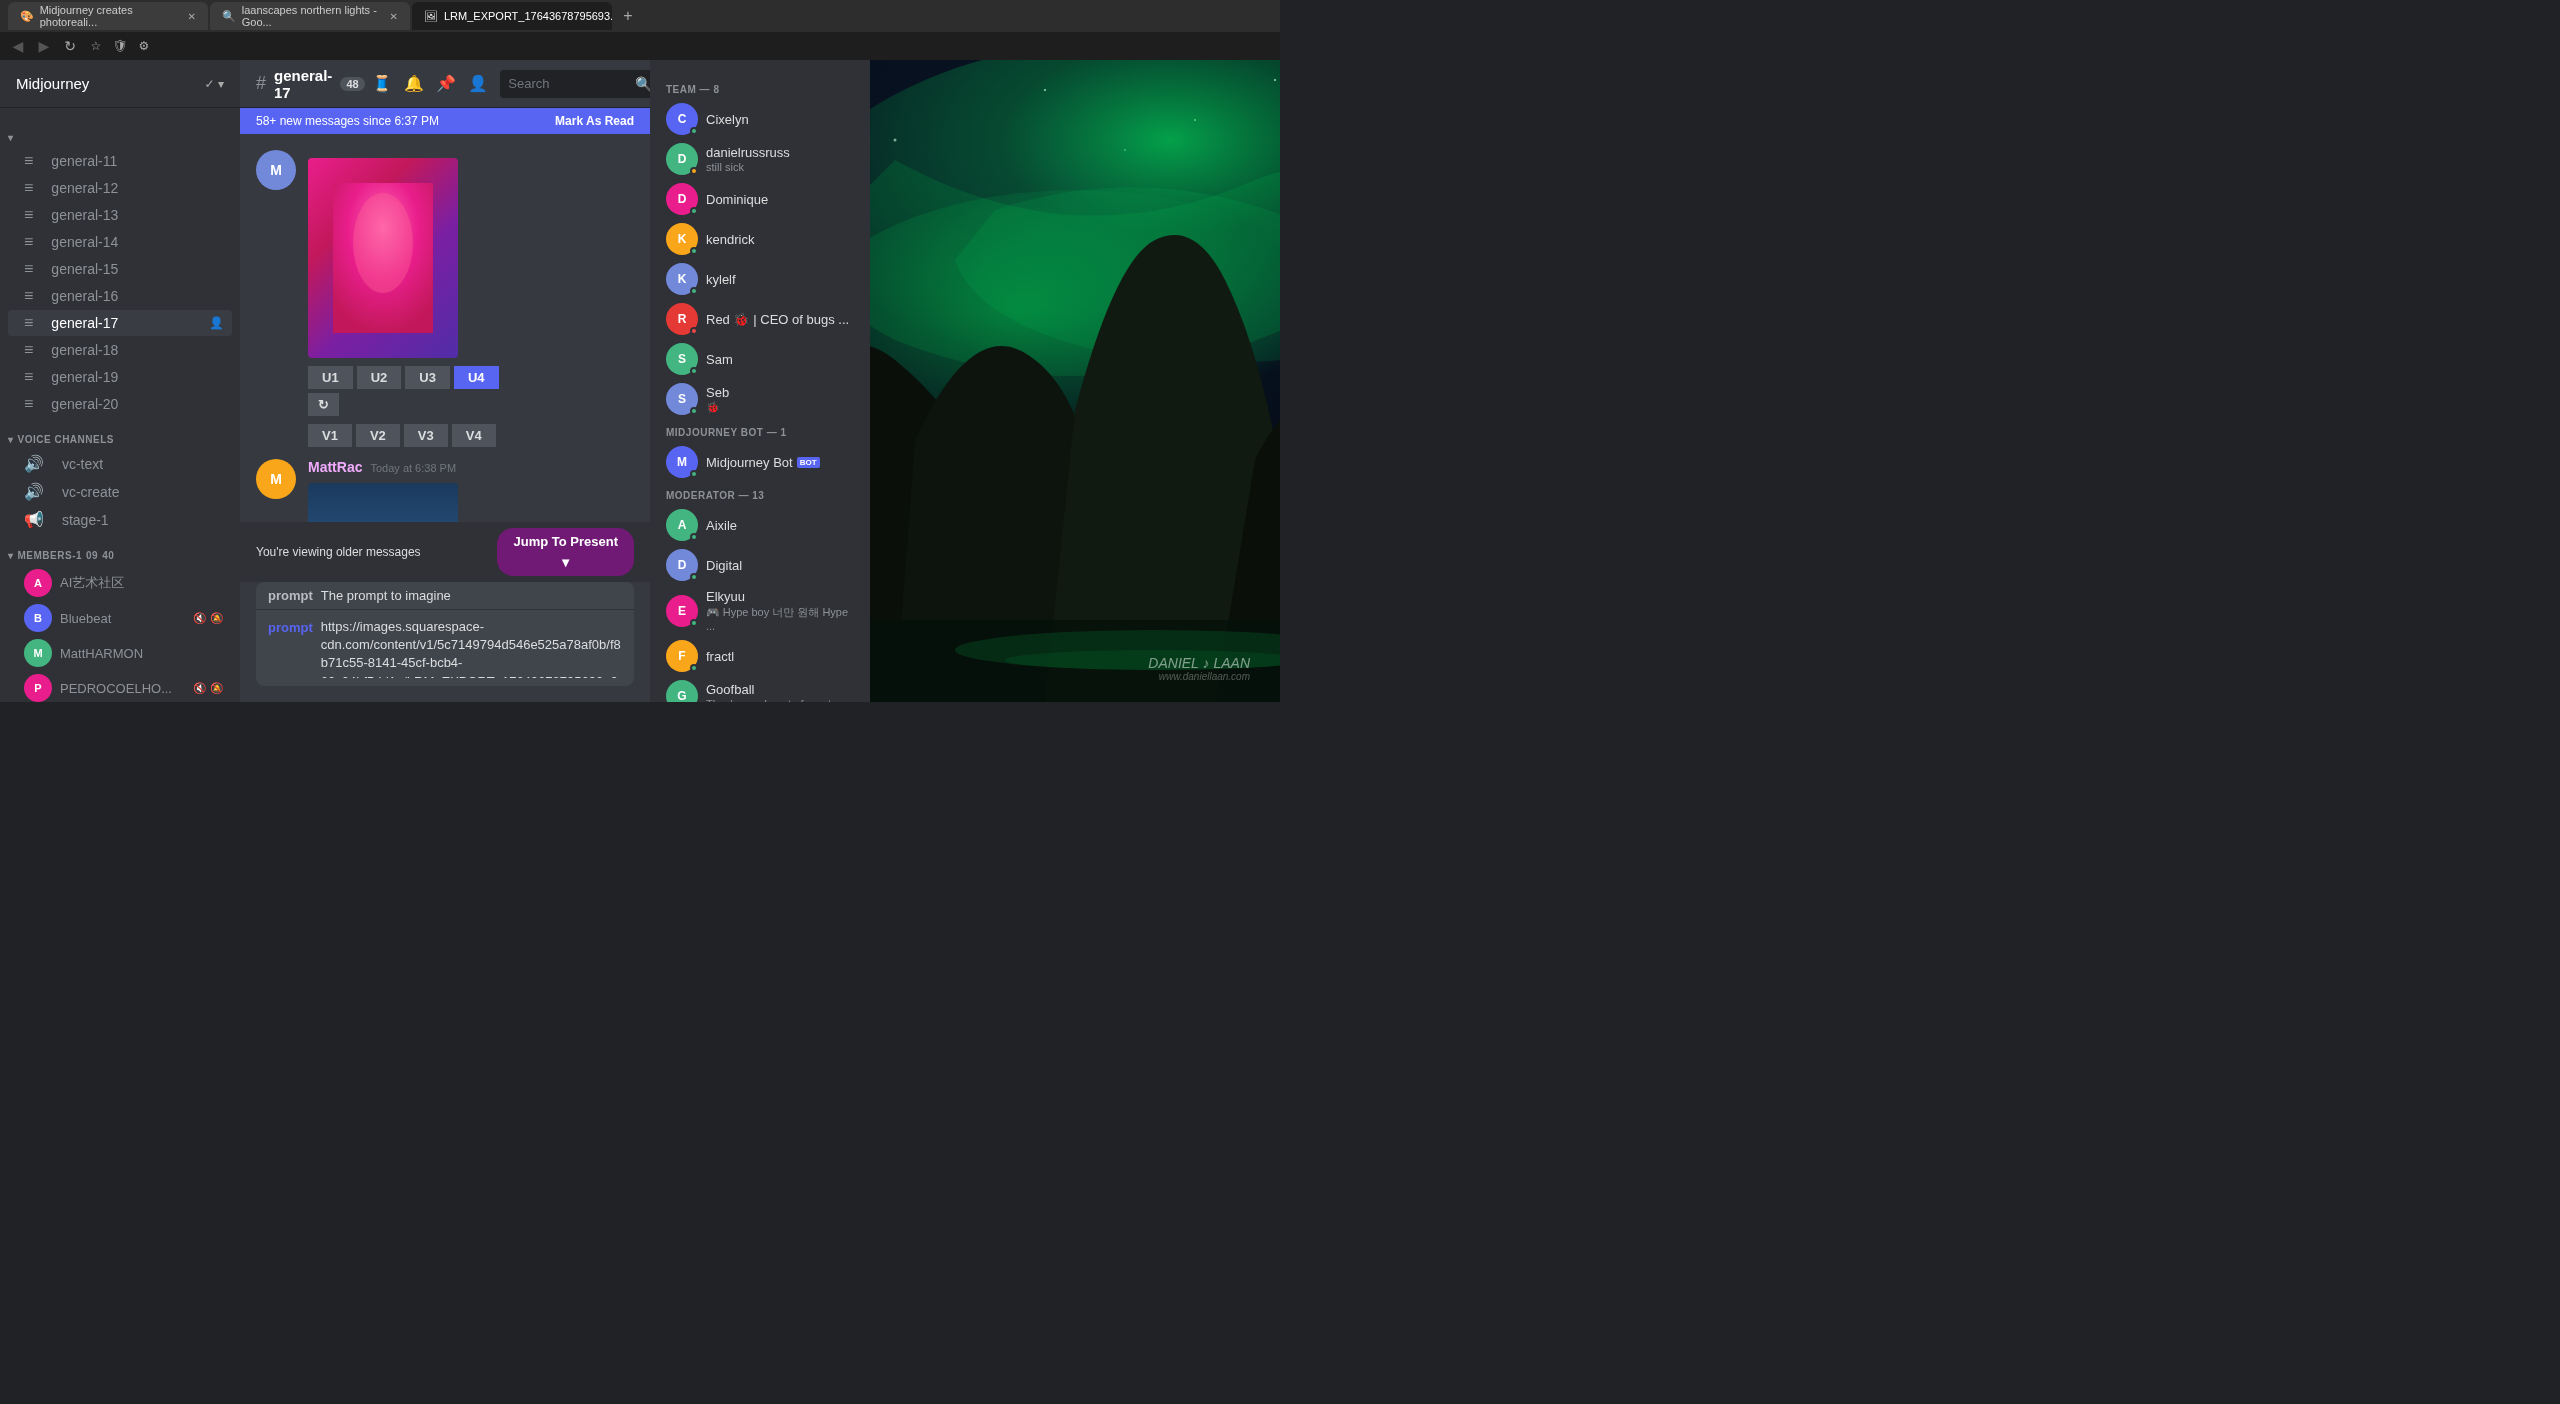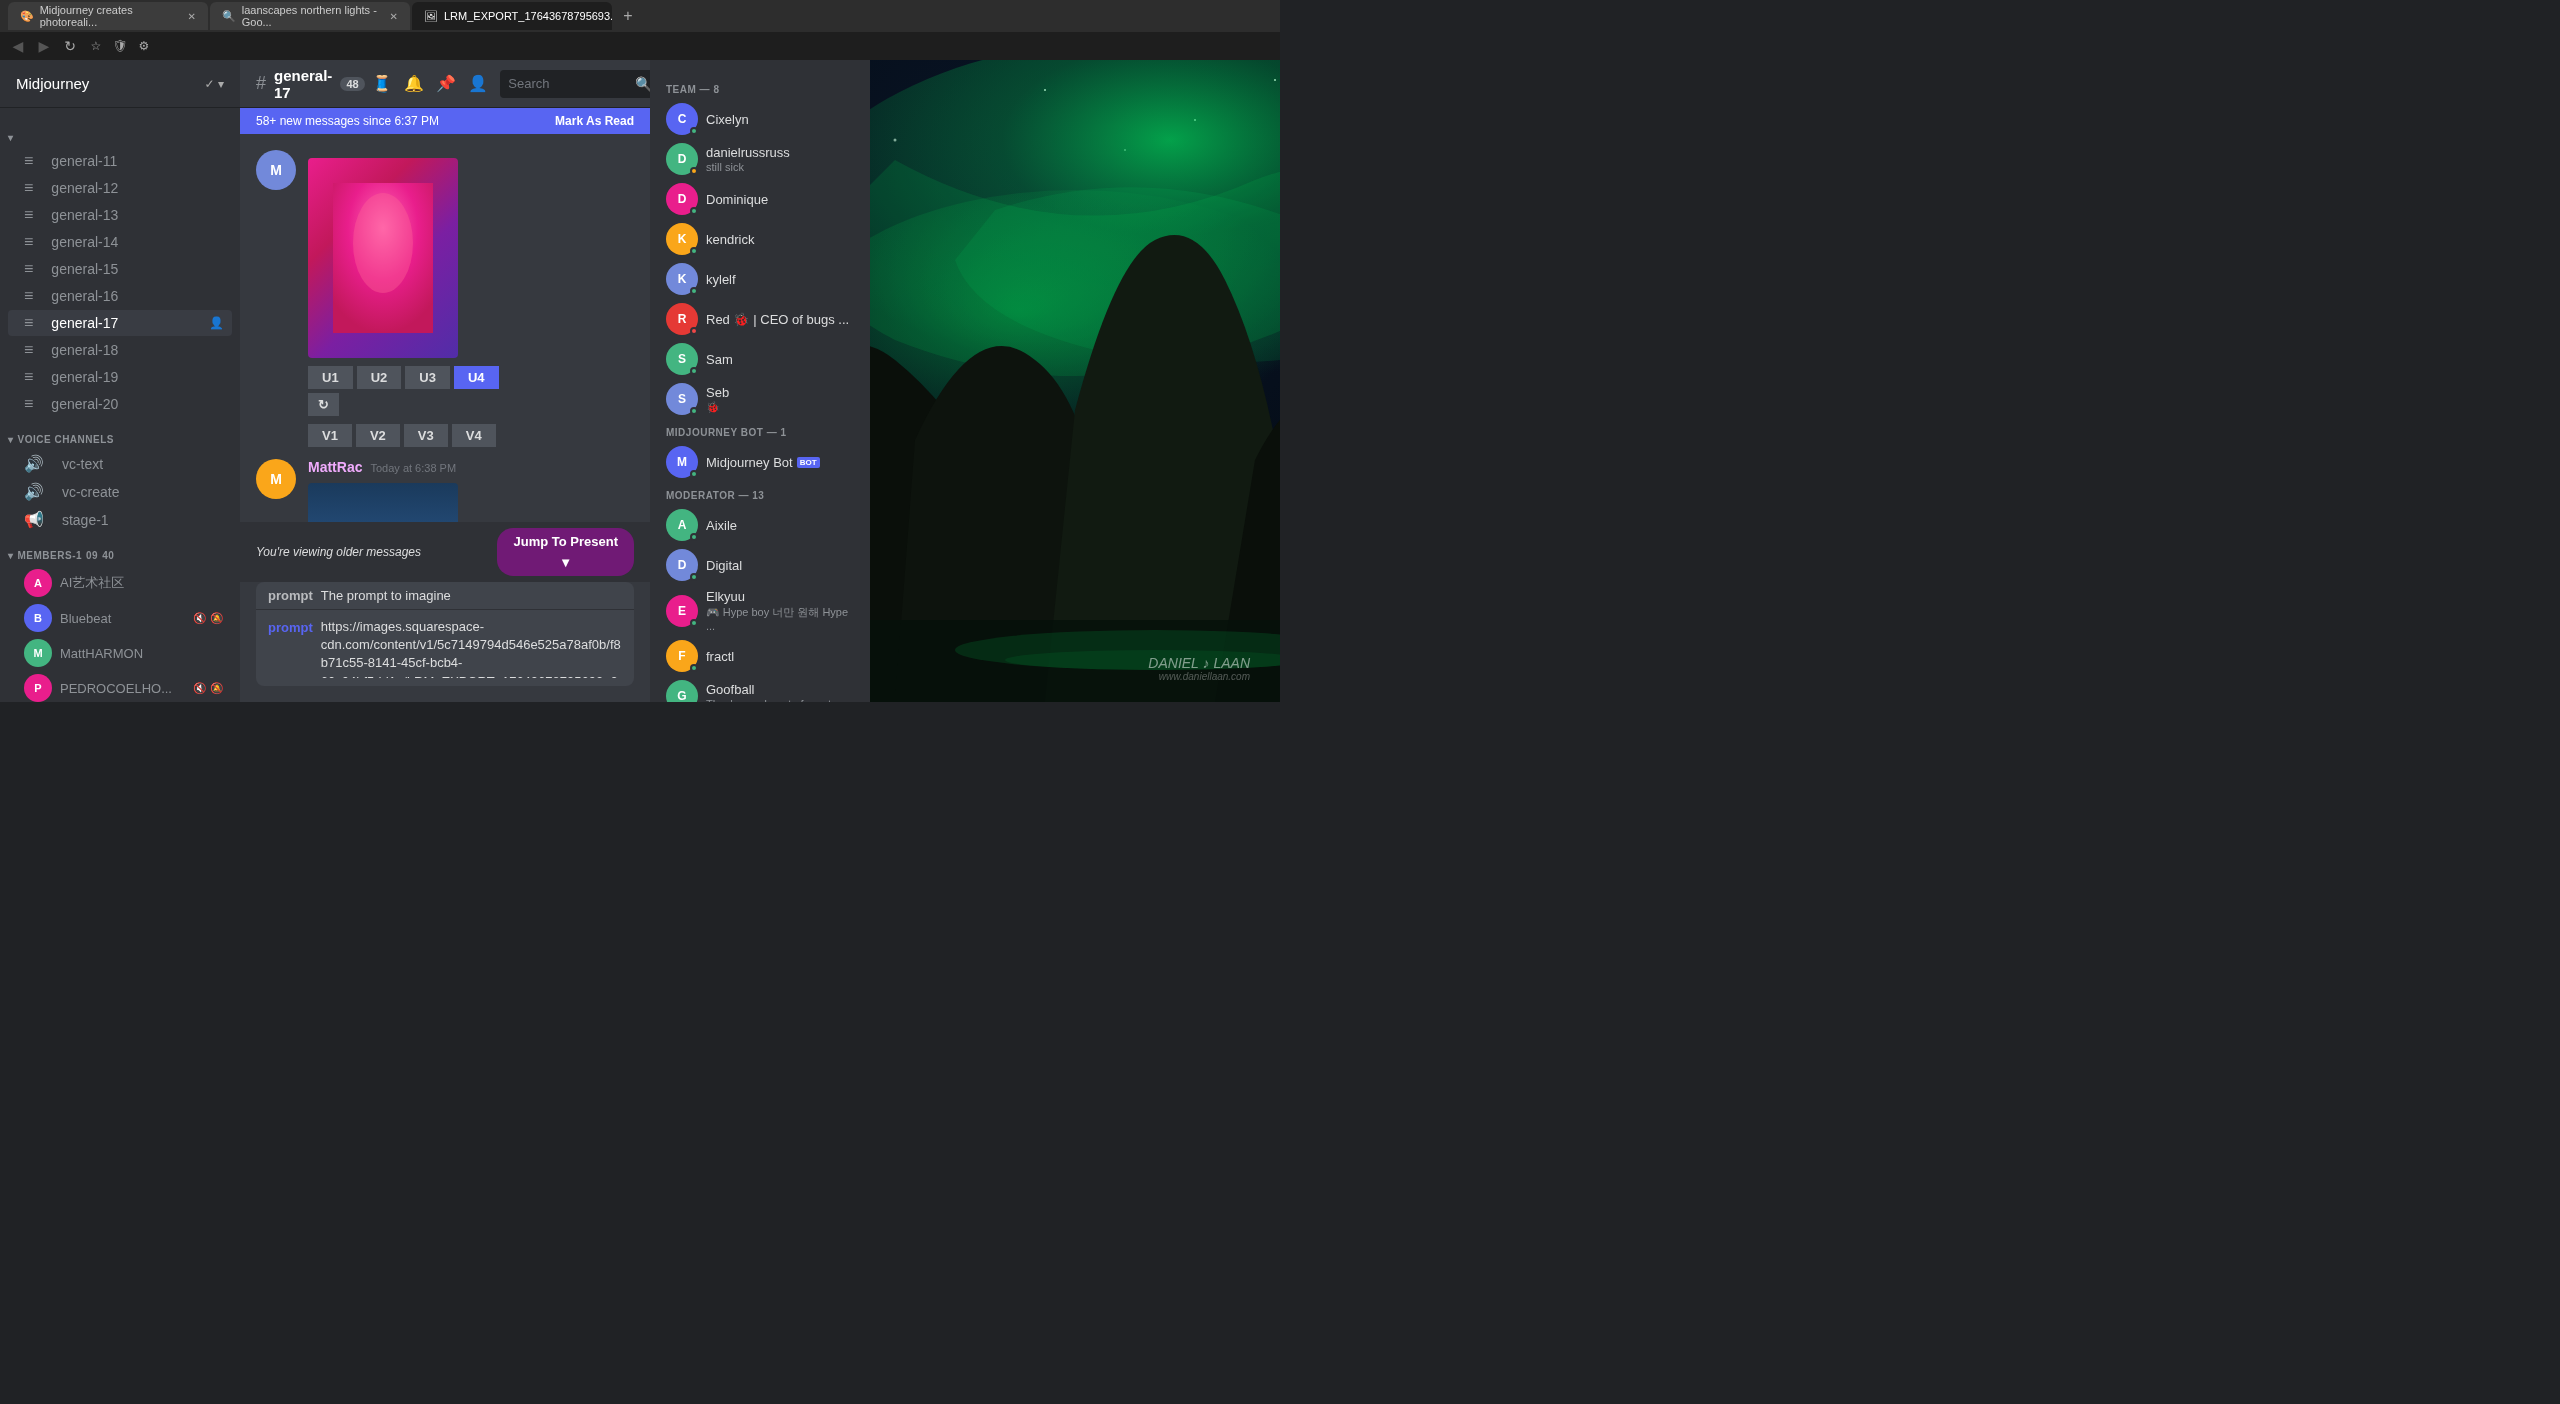--- a/index.html
+++ b/index.html
@@ -731,21 +731,21 @@
             <div style="width:150px;height:240px;background:linear-gradient(180deg,#1a3a5c 0%,#2d5a8e 40%,#1a2a3a 100%);border-radius:4px;display:flex;align-items:center;justify-content:center;overflow:hidden;">
               
             </div>
           </div>
         </div>
       </div>
 
     </div>
 
     <div style="display:flex;align-items:center;justify-content:space-between;padding:6px 16px;background:#2f3136;flex-shrink:0;">
-      <span style="font-size:12px;color:#dcddde;font-style:italic;">You're viewing older messages</span>
+      <span style="font-size:12px;color:#dcddde;">You're viewing older messages</span>
       <button class="jump-btn">
         <span>Jump To Present</span>
         <span>▼</span>
       </button>
     </div>
 
     <div class="input-area">
       <div class="prompt-hint">
         <span class="prompt-hint-label">prompt</span>
         <span class="prompt-hint-value">The prompt to imagine</span>

